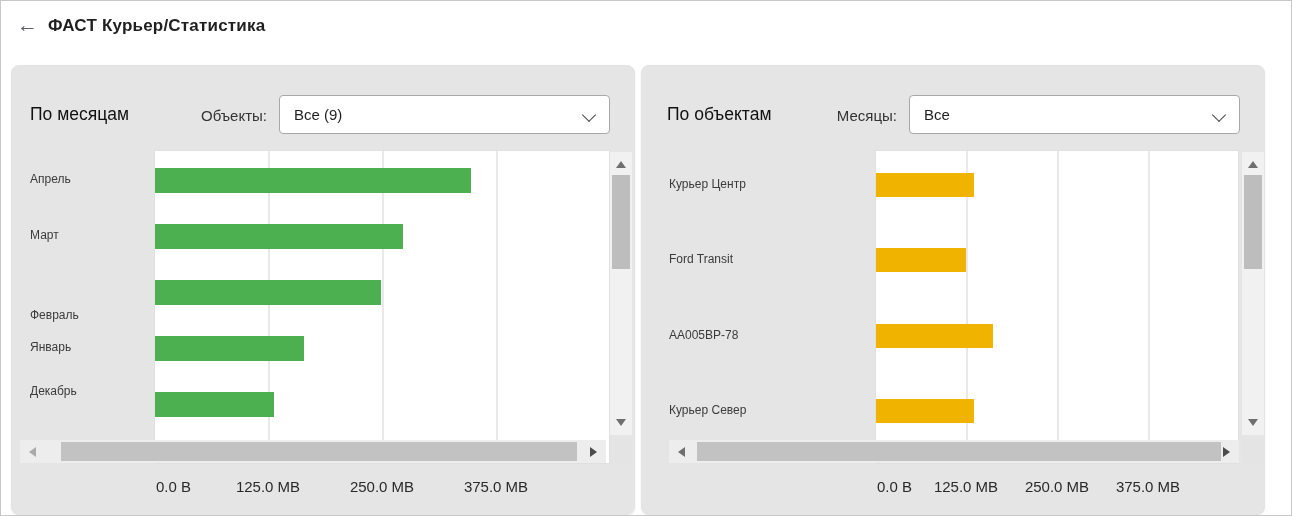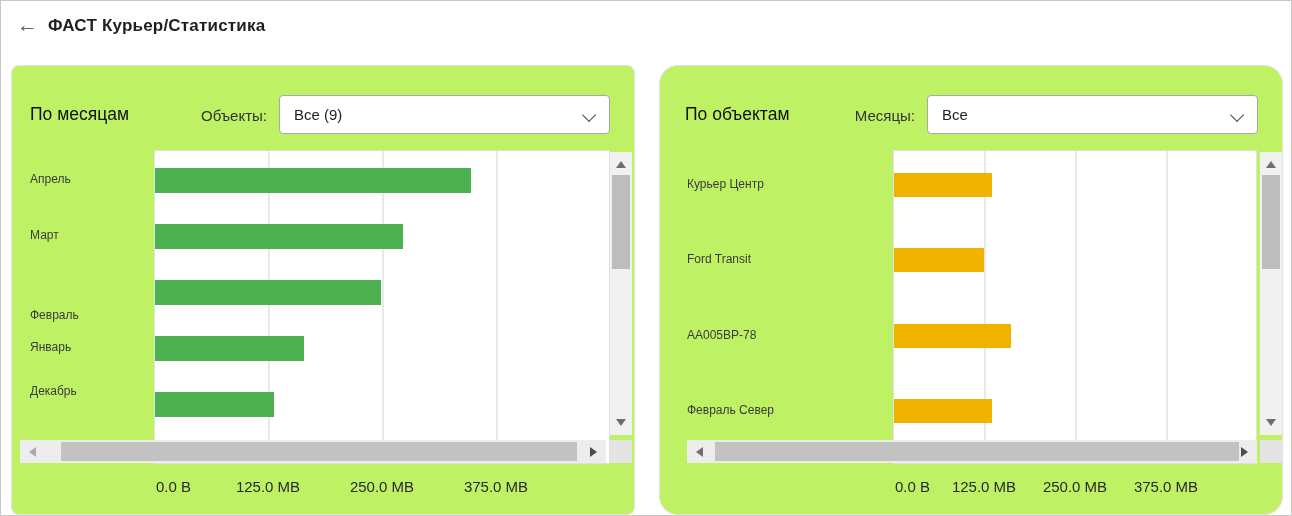--- a/index.html
+++ b/index.html
@@ -2,23 +2,23 @@
 <html><head>
 <meta charset="utf-8">
 <style>
   html,body{margin:0;padding:0;background:#ffffff;font-family:"Liberation Sans",sans-serif;}
   .page{position:relative;width:1292px;height:516px;box-sizing:border-box;border:1px solid #c8c8c8;background:#ffffff;overflow:hidden;}
   
   .hdr{position:absolute;left:0;top:0;width:100%;height:50px;background:#fff;}
   .back{position:absolute;left:16px;top:11px;font-size:21px;font-weight:700;color:#5f6368;cursor:pointer;line-height:26px;}
   .title{position:absolute;left:46px;top:14px;font-size:17px;font-weight:700;color:#1f1f1f;margin:1px;letter-spacing:.2px;}
   
-  .card{position:absolute;top:64px;width:624px;height:450px;box-sizing:border-box;background:#bef264;border:1px solid #e3e3e3;border-radius:8px;box-shadow:0 1px 3px rgba(0,0,0,.05);overflow:hidden;}
+  .card{position:absolute;top:64px;width:624px;height:450px;box-sizing:border-box;background:#e5e5e5;border:1px solid #e3e3e3;border-radius:8px;box-shadow:0 1px 3px rgba(0,0,0,.05);overflow:hidden;}
   .card[data-panel="0"]{left:10px;}
-  .card[data-panel="1"]{left:658px;border-radius:19px;}
+  .card[data-panel="1"]{left:640px;}
   .panel-title{position:absolute;top:38px;font-size:17.5px;color:#111;margin:0;font-weight:400;}
   .card[data-panel="0"] .panel-title{left:18px;}
   .card[data-panel="1"] .panel-title{left:25px;}
   .filter-label{position:absolute;right:367px;top:41px;font-size:15px;color:#333;}
   .select{position:absolute;left:267px;top:29px;width:331px;height:39px;box-sizing:border-box;border:1px solid #a8a8a8;border-radius:4px;background:#fff;cursor:pointer;display:flex;align-items:center;padding-left:14px;font-size:15px;color:#1f1f1f;}
   .chev{position:absolute;right:15px;top:14px;width:9px;height:9px;border-right:1.6px solid #4a4a4a;border-bottom:1.6px solid #4a4a4a;transform:rotate(45deg);}
   
   .plot{position:absolute;box-sizing:border-box;border:1px solid #e0e0e0;background:#fff;}
   .grid{position:absolute;top:0;bottom:0;width:2px;margin-left:-1px;background:#e9e9e9;}
   .bar{position:absolute;left:0;}
@@ -99,21 +99,21 @@
         <div class="grid" style="position: absolute; left: 182px;"></div>
         <div class="grid" style="position: absolute; left: 273px;"></div>
         <div class="bar" style="position: absolute; top: 21.5px; width: 98px; height: 24px; background: rgb(240, 180, 0);"></div>
         <div class="bar" style="position: absolute; top: 97px; width: 90px; height: 24px; background: rgb(240, 180, 0);"></div>
         <div class="bar" style="position: absolute; top: 172.5px; width: 117px; height: 24px; background: rgb(240, 180, 0);"></div>
         <div class="bar" style="position: absolute; top: 248px; width: 98px; height: 24px; background: rgb(240, 180, 0);"></div>
       </div>
       <div class="cat" style="position: absolute; left: 27px; top: 106.5px;">Курьер Центр</div>
       <div class="cat" style="position: absolute; left: 27px; top: 182px;">Ford Transit</div>
       <div class="cat" style="position: absolute; left: 27px; top: 257.5px;">AA005BP-78</div>
-      <div class="cat" style="position: absolute; left: 27px; top: 333px;">Февраль Север</div>
+      <div class="cat" style="position: absolute; left: 27px; top: 333px;">Курьер Север</div>
       <div class="tick" style="position: absolute; left: 235px; top: 412px;">0.0 B</div>
       <div class="tick" style="position: absolute; left: 324px; transform: translateX(-50%); top: 412px;">125.0 MB</div>
       <div class="tick" style="position: absolute; left: 415px; transform: translateX(-50%); top: 412px;">250.0 MB</div>
       <div class="tick" style="position: absolute; left: 506px; transform: translateX(-50%); top: 412px;">375.0 MB</div>
       <div class="vtrack" style="position: absolute; left: 600px; top: 86px; width: 22px; height: 283px;">
         <div class="tri tri-up" style="position: absolute; top: 9px;"></div>
         <div class="vthumb" style="position: absolute; top: 23px; height: 94px;"></div>
         <div class="tri tri-down" style="position: absolute; bottom: 9px;"></div>
       </div>
       <div class="htrack" style="position: absolute; left: 27px; top: 374px; width: 570px; height: 23px;">

